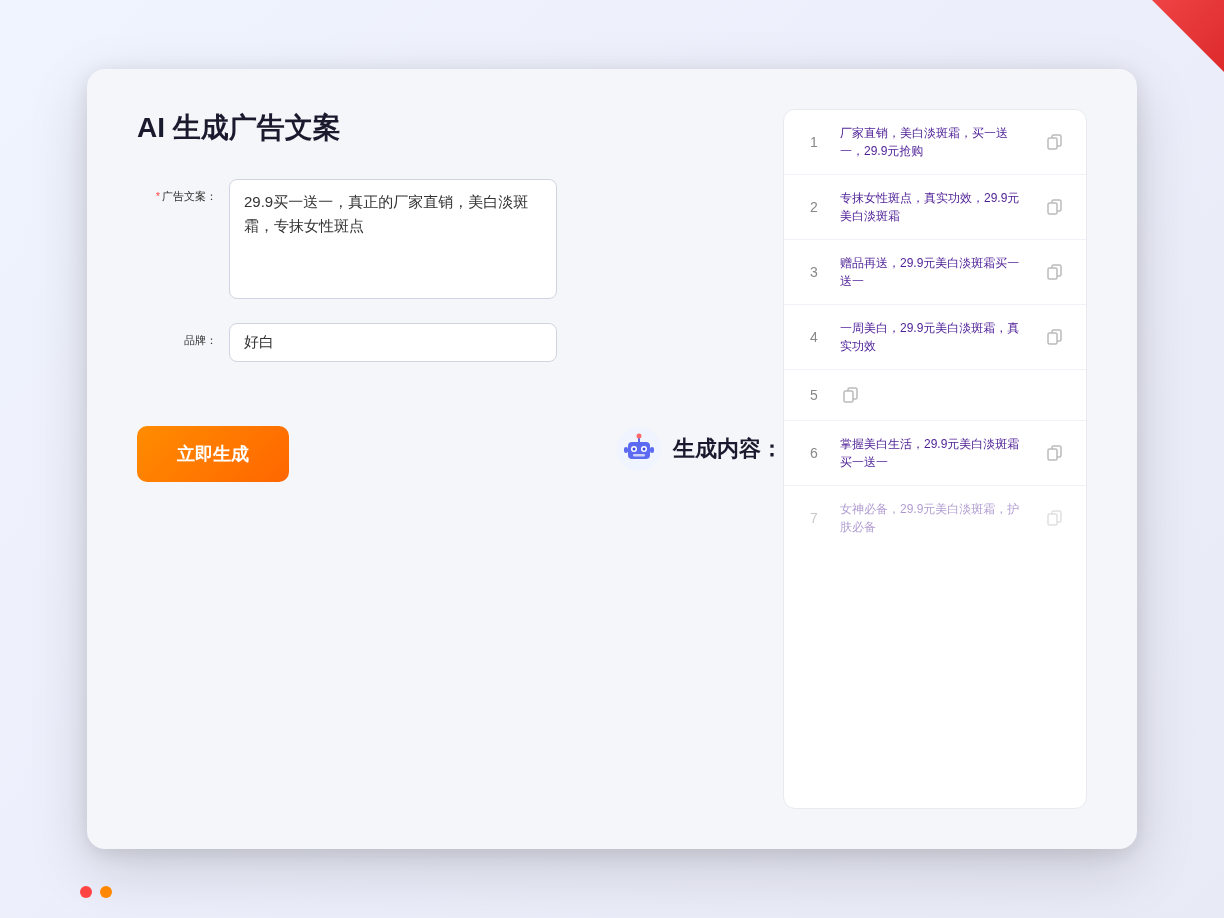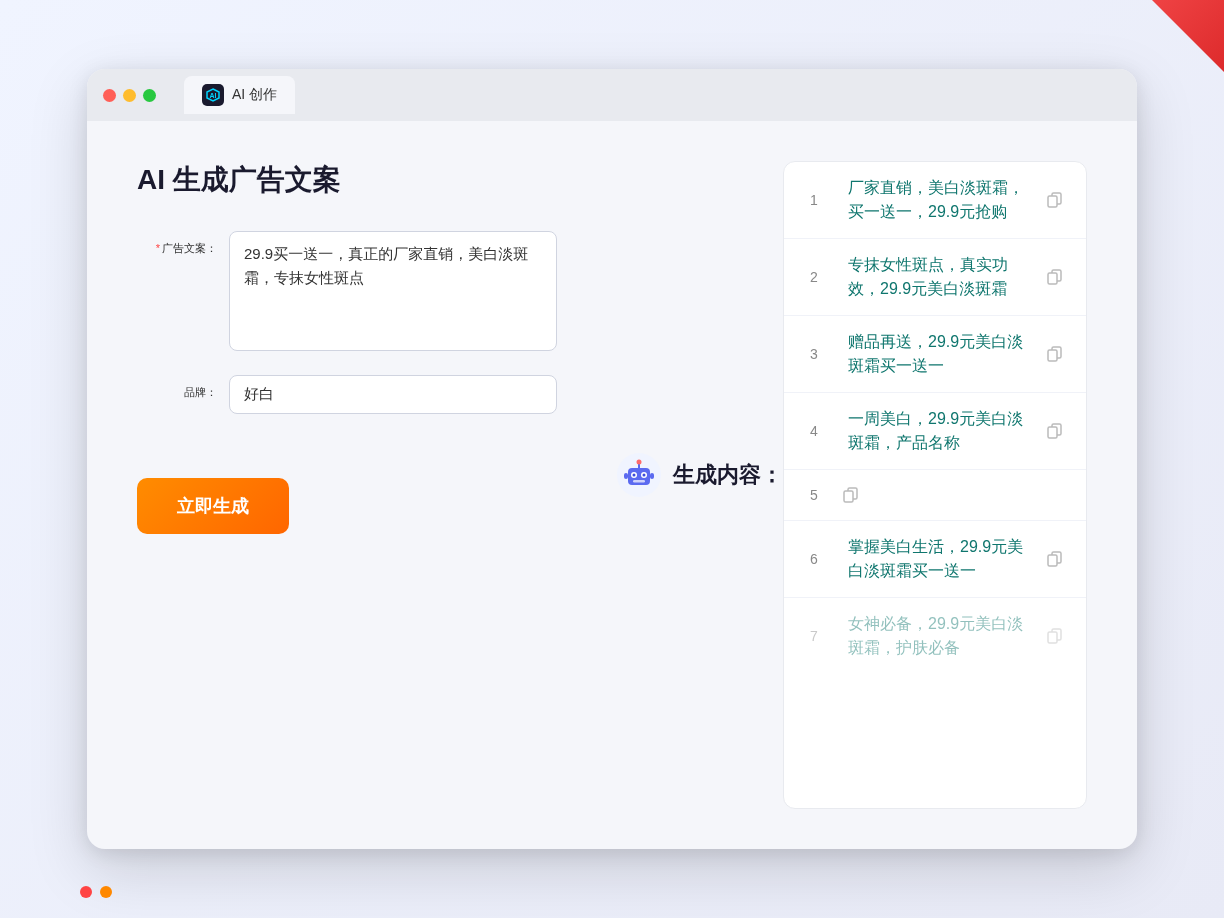--- a/index.html
+++ b/index.html
@@ -219,24 +219,23 @@
       opacity: 0.45;
     }
     .result-num {
       font-size: 14px;
       color: #888;
       min-width: 20px;
       text-align: center;
     }
     .result-text {
       flex: 1;
-      font-size: 16px;
-      color: #0f766e;
+      font-size: 12px;
+      color: #4c1d95;
       line-height: 1.5;
-      margin-left: 8px;
     }
     .copy-icon {
       width: 22px;
       height: 22px;
       flex-shrink: 0;
       color: #bbb;
       display: flex;
       align-items: center;
       justify-content: center;
       cursor: pointer;
@@ -246,36 +245,20 @@
 <body>
 
 <div class="corner-top-right"></div>
 <div class="corner-bottom-left">
   <div class="dot-red"></div>
   <div class="dot-orange"></div>
 </div>
 
 <div class="browser-window">
 
-  <div class="title-bar">
-    <div class="traffic-lights">
-      <div class="tl tl-red"></div>
-      <div class="tl tl-yellow"></div>
-      <div class="tl tl-green"></div>
-    </div>
-    <div class="tab">
-      <div class="tab-icon">
-        <svg width="14" height="14" viewBox="0 0 14 14" fill="none">
-          <polygon points="7,1 13,4 13,10 7,13 1,10 1,4" stroke="#00d4ff" stroke-width="1.5" fill="none"></polygon>
-          <text x="7" y="10" text-anchor="middle" font-size="7" fill="#00d4ff" font-weight="bold">AI</text>
-        </svg>
-      </div>
-      <span class="tab-label">AI 创作</span>
-    </div>
-  </div>
 
   <div class="content">
 
     <div class="left-panel">
       <h1 class="page-title">AI 生成广告文案</h1>
 
       
       <div class="form-row">
         <div class="form-label">
           <span class="required-star">*</span><span>广告文案：</span>
@@ -347,21 +330,21 @@
               <span class="result-text">赠品再送，29.9元美白淡斑霜买一送一</span>
               <div class="copy-icon">
                 <svg width="16" height="16" viewBox="0 0 16 16" fill="none">
       <rect x="5" y="1" width="9" height="11" rx="1.5" stroke="currentColor" stroke-width="1.5"></rect>
       <rect x="1" y="4" width="9" height="11" rx="1.5" stroke="currentColor" stroke-width="1.5" fill="white"></rect>
     </svg>
               </div>
             </div>
             <div class="result-item">
               <span class="result-num">4</span>
-              <span class="result-text">一周美白，29.9元美白淡斑霜，产品名称</span>
+              <span class="result-text">一周美白，29.9元美白淡斑霜，真实功效</span>
               <div class="copy-icon">
                 <svg width="16" height="16" viewBox="0 0 16 16" fill="none">
       <rect x="5" y="1" width="9" height="11" rx="1.5" stroke="currentColor" stroke-width="1.5"></rect>
       <rect x="1" y="4" width="9" height="11" rx="1.5" stroke="currentColor" stroke-width="1.5" fill="white"></rect>
     </svg>
               </div>
             </div>
             <div class="result-item">
               <span class="result-num">5</span>
               <div class="copy-icon">

